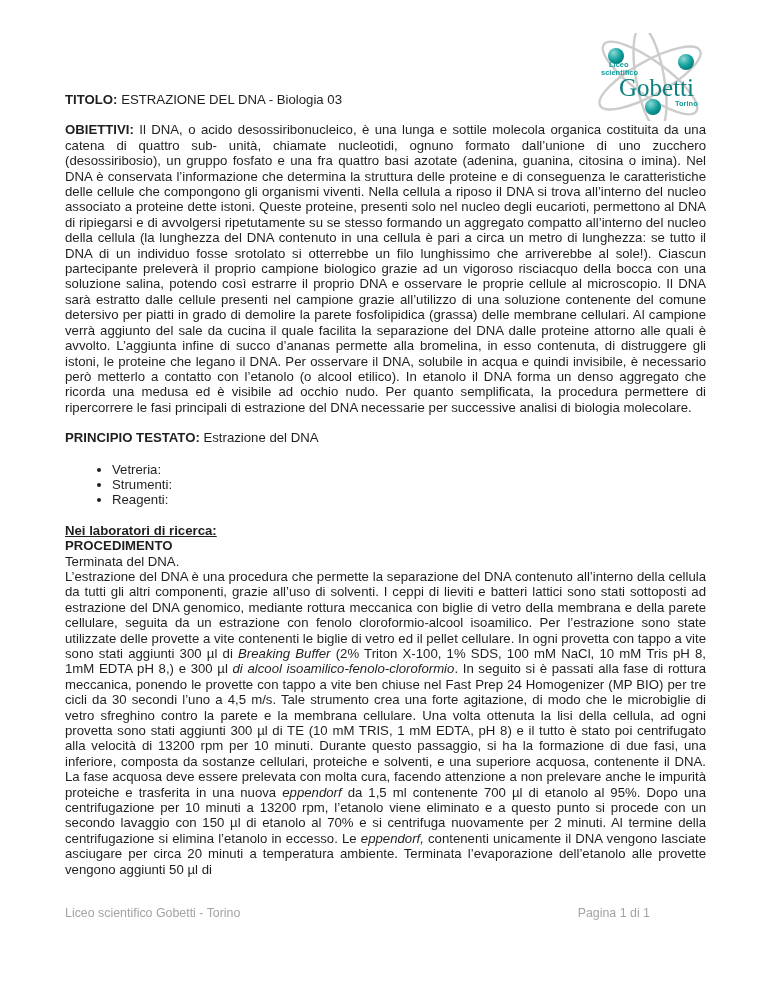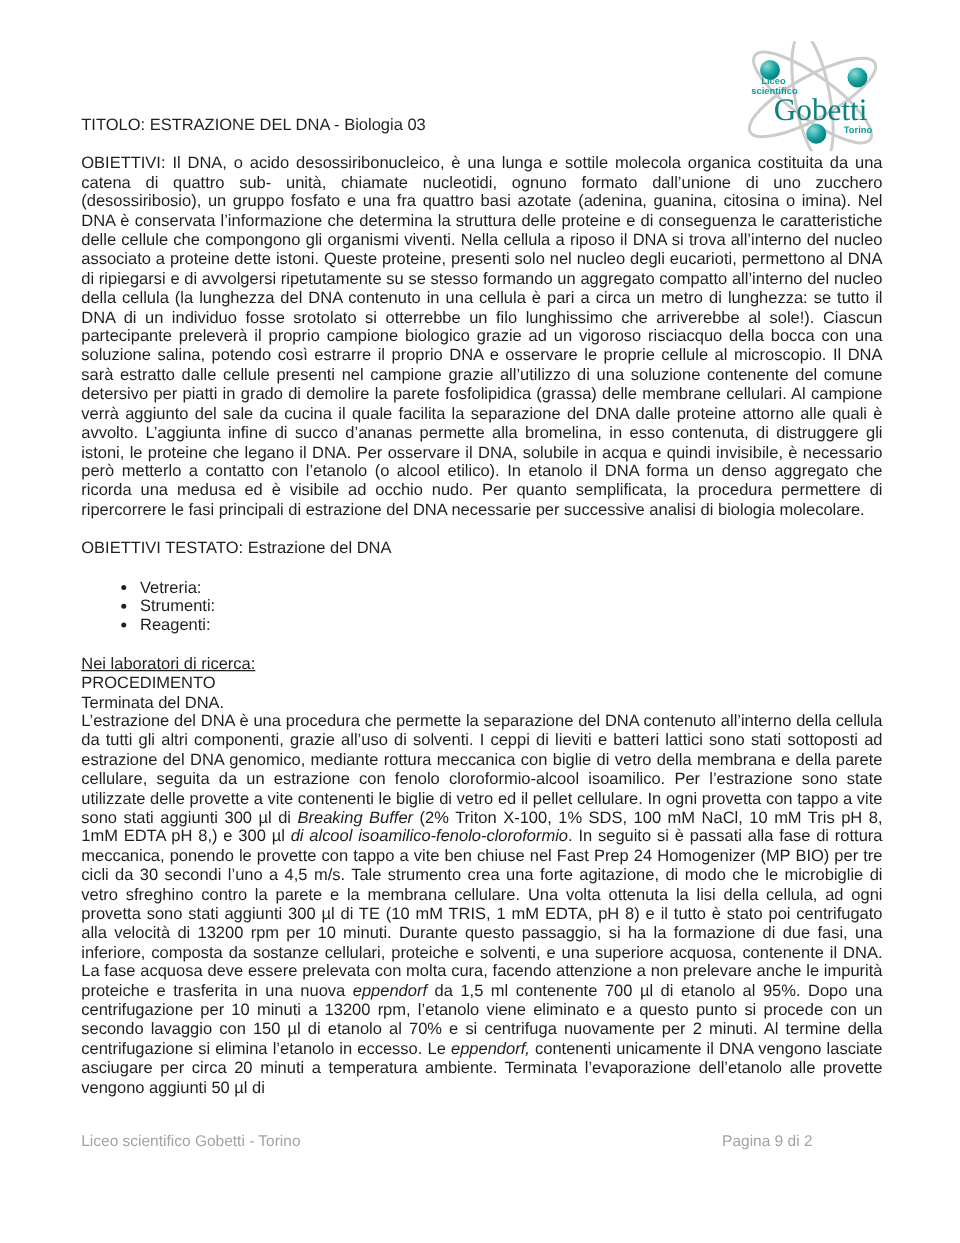--- a/index.html
+++ b/index.html
@@ -28,21 +28,21 @@
     width:134px;height:88px;
   }
   .content{
     position:absolute;
     left:65px;top:92px;
     width:641px;
     font-size:13.2px;
     line-height:15.4px;
   }
   p.para{text-align:justify;}
-  .b{font-weight:normal;}
+  .b{font-weight:bold;}
   .u{text-decoration:underline;}
   .mb{margin-bottom:15px;}
   ul.mat{
     list-style:disc;
     margin:16px 0 15px 0;
     padding-left:47px;
   }
   ul.mat li{line-height:15.4px;}
   .footer{
     position:absolute;
@@ -83,37 +83,37 @@
     <text class="brand" x="36" y="63" font-size="25" fill="var(--teal-dark)">Gobetti</text>
     <text x="92" y="73" font-size="7.5" font-weight="bold" fill="var(--teal)">Torino</text>
   </svg>
 
   <div class="content">
 
     <p class="para mb"><span class="b">TITOLO:</span><span> ESTRAZIONE DEL DNA - Biologia 03</span></p>
 
     <p class="para mb"><span class="b">OBIETTIVI:</span><span> Il DNA, o acido desossiribonucleico, è una lunga e sottile molecola organica costituita da una catena di quattro sub- unità, chiamate nucleotidi, ognuno formato dall’unione di uno zucchero (desossiribosio), un gruppo fosfato e una fra quattro basi azotate (adenina, guanina, citosina o imina). Nel DNA è conservata l’informazione che determina la struttura delle proteine e di conseguenza le caratteristiche delle cellule che compongono gli organismi viventi. Nella cellula a riposo il DNA si trova all’interno del nucleo associato a proteine dette istoni. Queste proteine, presenti solo nel nucleo degli eucarioti, permettono al DNA di ripiegarsi e di avvolgersi ripetutamente su se stesso formando un aggregato compatto all’interno del nucleo della cellula (la lunghezza del DNA contenuto in una cellula è pari a circa un metro di lunghezza: se tutto il DNA di un individuo fosse srotolato si otterrebbe un filo lunghissimo che arriverebbe al sole!). Ciascun partecipante preleverà il proprio campione biologico grazie ad un vigoroso risciacquo della bocca con una soluzione salina, potendo così estrarre il proprio DNA e osservare le proprie cellule al microscopio. Il DNA sarà estratto dalle cellule presenti nel campione grazie all’utilizzo di una soluzione contenente del comune detersivo per piatti in grado di demolire la parete fosfolipidica (grassa) delle membrane cellulari. Al campione verrà aggiunto del sale da cucina il quale facilita la separazione del DNA dalle proteine attorno alle quali è avvolto. L’aggiunta infine di succo d’ananas permette alla bromelina, in esso contenuta, di distruggere gli istoni, le proteine che legano il DNA. Per osservare il DNA, solubile in acqua e quindi invisibile, è necessario però metterlo a contatto con l’etanolo (o alcool etilico). In etanolo il DNA forma un denso aggregato che ricorda una medusa ed è visibile ad occhio nudo. Per quanto semplificata, la procedura permettere di ripercorrere le fasi principali di estrazione del DNA necessarie per successive analisi di biologia molecolare.</span></p>
 
-    <p class="para mb"><span class="b">OBIETTIVI TESTATO:</span><span> Estrazione del DNA</span></p>
+    <p class="para mb"><span class="b">PRINCIPIO TESTATO:</span><span> Estrazione del DNA</span></p>
 
     <div>
       <ul class="mat">
         <li>Vetreria:</li>
         <li>Strumenti:</li>
         <li>Reagenti:</li>
       </ul>
     </div>
 
     <div>
       <p class="b u">Nei laboratori di ricerca:</p>
       <p class="b">PROCEDIMENTO</p>
       <p>Terminata del DNA.</p>
       <p class="para"><span>L’estrazione del DNA è una procedura che permette la separazione del DNA contenuto all’interno della cellula da tutti gli altri componenti, grazie all’uso di solventi. I ceppi di lieviti e batteri lattici sono stati sottoposti ad estrazione del DNA genomico, mediante rottura meccanica con biglie di vetro della membrana e della parete cellulare, seguita da un estrazione con fenolo cloroformio-alcool isoamilico. Per l’estrazione sono state utilizzate delle provette a vite contenenti le biglie di vetro ed il pellet cellulare. In ogni provetta con tappo a vite sono stati aggiunti 300 µl di </span><span style="font-style: italic;">Breaking Buffer</span><span> (2% Triton X-100, 1% SDS, 100 mM NaCl, 10 mM Tris pH 8, 1mM EDTA pH 8,) e 300 µl </span><span style="font-style: italic;">di alcool isoamilico-fenolo-cloroformio</span><span>. In seguito si è passati alla fase di rottura meccanica, ponendo le provette con tappo a vite ben chiuse nel Fast Prep 24 Homogenizer (MP BIO) per tre cicli da 30 secondi l’uno a 4,5 m/s. Tale strumento crea una forte agitazione, di modo che le microbiglie di vetro sfreghino contro la parete e la membrana cellulare. Una volta ottenuta la lisi della cellula, ad ogni provetta sono stati aggiunti 300 µl di TE (10 mM TRIS, 1 mM EDTA, pH 8) e il tutto è stato poi centrifugato alla velocità di 13200 rpm per 10 minuti. Durante questo passaggio, si ha la formazione di due fasi, una inferiore, composta da sostanze cellulari, proteiche e solventi, e una superiore acquosa, contenente il DNA. La fase acquosa deve essere prelevata con molta cura, facendo attenzione a non prelevare anche le impurità proteiche e trasferita in una nuova </span><span style="font-style: italic;">eppendorf</span><span> da 1,5 ml contenente 700 µl di etanolo al 95%. Dopo una centrifugazione per 10 minuti a 13200 rpm, l’etanolo viene eliminato e a questo punto si procede con un secondo lavaggio con 150 µl di etanolo al 70% e si centrifuga nuovamente per 2 minuti. Al termine della centrifugazione si elimina l’etanolo in eccesso. Le </span><span style="font-style: italic;">eppendorf,</span><span> contenenti unicamente il DNA vengono lasciate asciugare per circa 20 minuti a temperatura ambiente. Terminata l’evaporazione dell’etanolo alle provette vengono aggiunti 50 µl di</span></p>
     </div>
 
   </div>
 
   <div class="footer">
     <span>Liceo scientifico Gobetti - Torino</span>
-    <span>Pagina 9 di 2</span>
+    <span>Pagina 1 di 1</span>
   </div>
 
 </div>
 
 </body></html>

